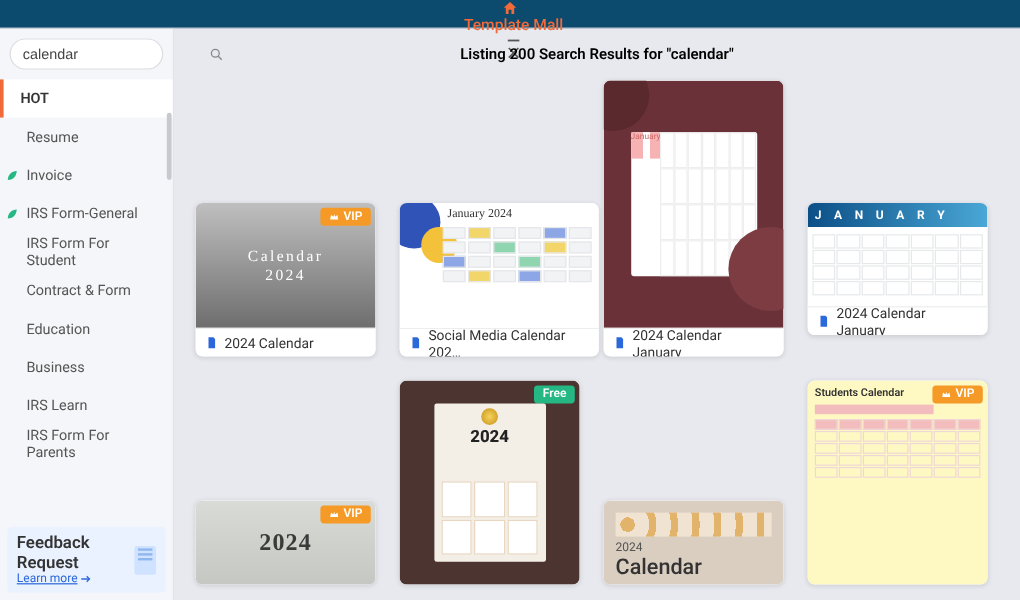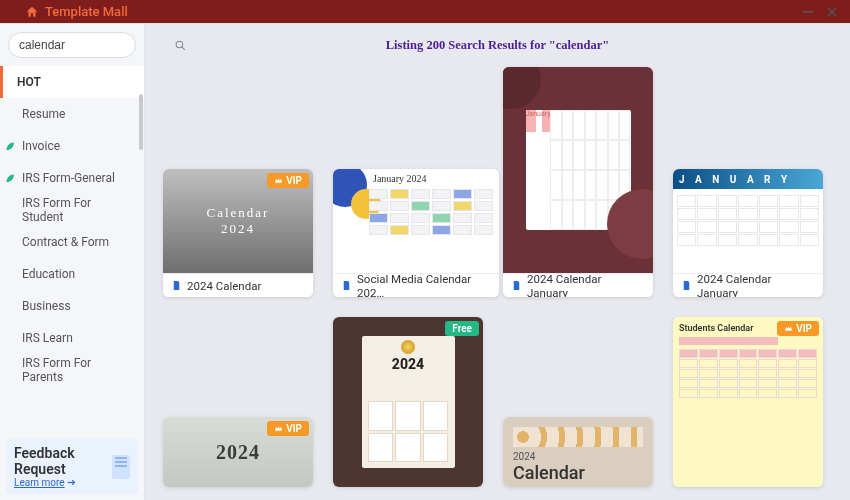--- a/index.html
+++ b/index.html
@@ -3,22 +3,22 @@
 <meta charset="utf-8">
 <style>
   * { box-sizing: border-box; margin: 0; padding: 0; }
   body {
     width: 850px; height: 500px; overflow: hidden;
     font-family: -apple-system, "Segoe UI", Roboto, Arial, sans-serif;
     background: #e8e9ee; color: #333; font-size: 12px;
   }
   .window { width: 100%; height: 100%; background: #e8e9ee; position: relative; }
   .titlebar {
-    height: 24px; display: flex; align-items: center; padding: 0 6px 0 25px;
-    background: #7f1d1d; border-bottom: 1px solid #e2e3e8;
+    height: 24px; display: flex; align-items: center; padding: 0 6px 0 12px;
+    background: #0c4a6e; border-bottom: 1px solid #e2e3e8; flex-direction: column;
   }
   .house-icon { color: #f06a3a; margin-right: 6px; display: inline-flex; }
   .title { color: #f06a3a; font-weight: 500; font-size: 13px; flex: 0 0 auto; }
   .title-spacer { flex: 1; }
   .winbtn { width: 24px; height: 20px; display:flex; align-items:center; justify-content:center; color:#555; cursor:default; }
   .content { display:flex; height: calc(100% - 24px); }
   .sidebar {
     width: 145px; background:#f5f6f9; border-right:1px solid #e3e4e8;
     display:flex; flex-direction:column; position:relative;
   }
@@ -44,21 +44,21 @@
   }
   .feedback .fbtxt { display:flex; flex-direction:column; font-size:10px; }
   .feedback .fbtxt .line1 { font-weight:600; color:#333; font-size:14px; }
   .feedback .fbtxt .line2 { color:#2b68d9; text-decoration:underline; cursor:pointer; display:flex; align-items:center; gap:2px;}
   .feedback .note { width:22px; height:24px; background:#cfe2ff; border-radius:2px; position:relative; }
   .feedback .note:before { content:""; position:absolute; top:2px; left:3px; right:3px; height:2px; background:#8fb7ee; box-shadow: 0 4px 0 #8fb7ee, 0 8px 0 #8fb7ee; }
   .main {
     flex:1; padding: 8px 18px 0 18px; overflow-y:auto; position:relative;
   }
   .results-header {
-    text-align:center; font-size:12.5px; font-weight:600; color:#4c1d95; padding: 6px 0 14px 0; font-family: Liberation Serif, serif;
+    text-align:center; font-size:12.5px; font-weight:600; color:#000000; padding: 6px 0 14px 0;
   }
   .grid { position:relative; }
   .card {
     position:absolute; background:#fff; border-radius:6px; box-shadow:0 1px 4px rgba(0,0,0,0.12);
     overflow:hidden; display:flex; flex-direction:column;
   }
   .thumb { flex:1; position:relative; display:flex; align-items:center; justify-content:center; overflow:hidden; }
   .badge {
     position:absolute; top:4px; right:4px; color:#fff; font-size:10px; font-weight:600;
     padding:2px 7px; border-radius:3px; display:flex; align-items:center; gap:3px;
@@ -338,21 +338,21 @@
           <div class="caption">
             <span class="doc">
                 <svg width="11" height="11" viewBox="0 0 24 24" fill="currentColor">
                   <path d="M6 2h9l3 3v17H6z"></path>
                 </svg>
               </span>
             <span>2024 Calendar January</span>
           </div>
         </div>
 
-        <div class="card" style="left:510px; top:102px; width:150px; height:128px;">
+        <div class="card" style="left:510px; top:102px; width:150px; height:110px;">
           <div class="thumb">
             <span class="badge free">
                 <span>Free</span>
               </span>
             <div class="art-blue">
               <div class="band">J A N U A R Y</div>
               <div class="g">
                   <div></div>
                   <div></div>
                   <div></div>

